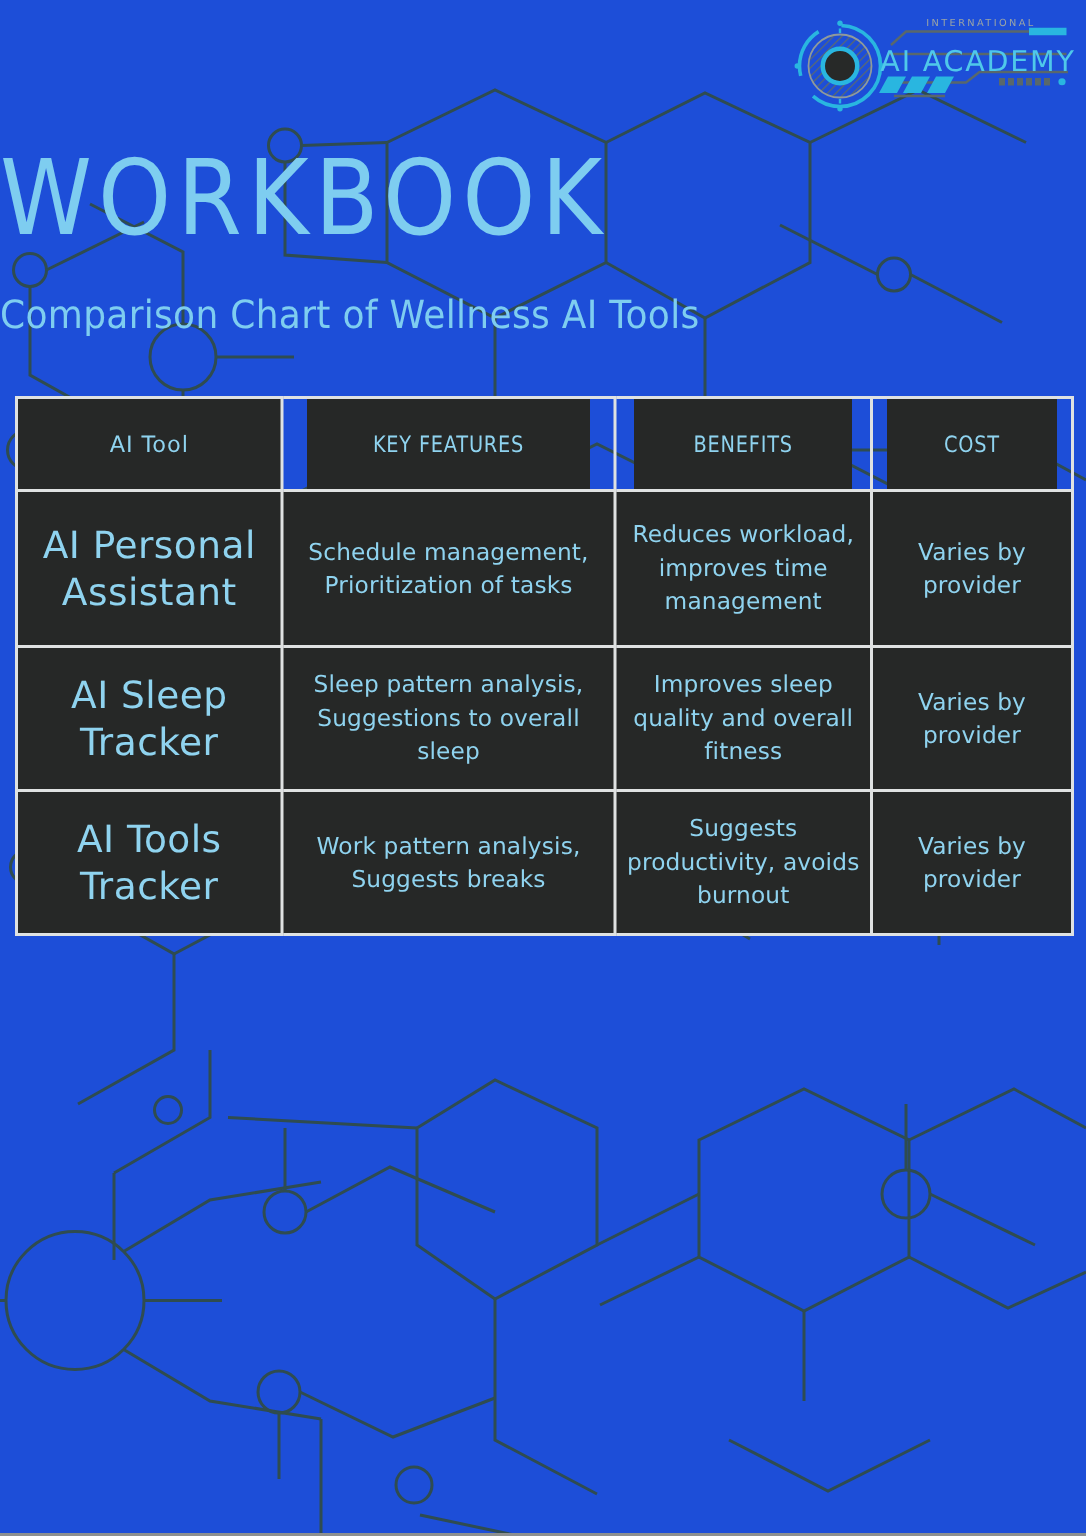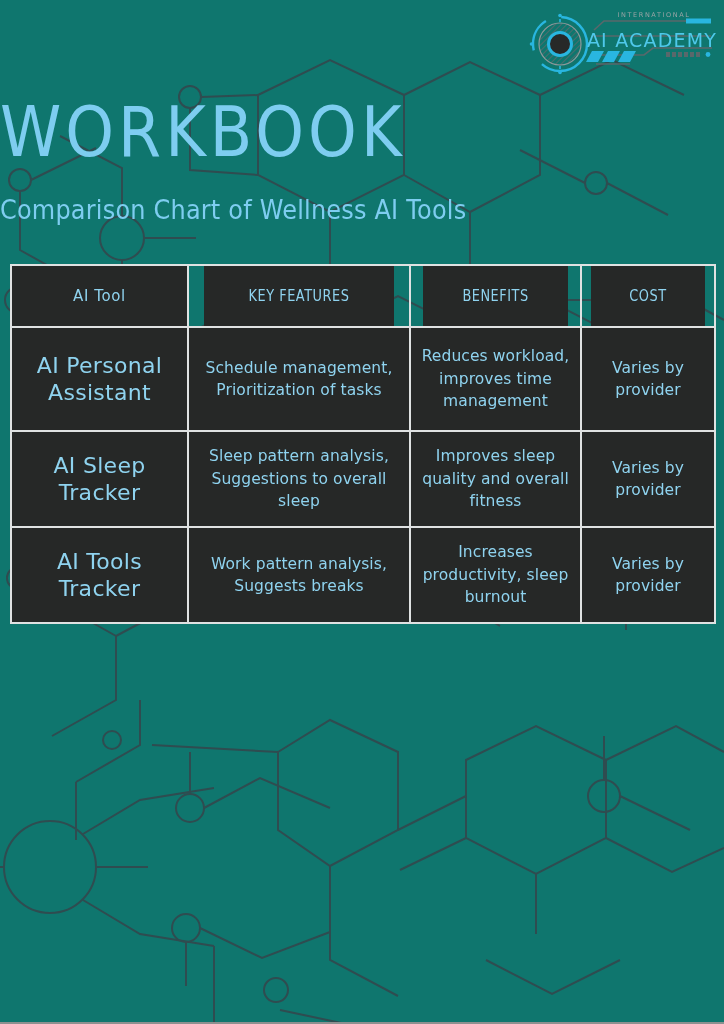--- a/index.html
+++ b/index.html
@@ -4,21 +4,21 @@
 <style>
   html, body {
     margin: 0;
     padding: 0;
     background: #1d1f1f;
   }
   #page {
     position: relative;
     width: 724px;
     height: 1024px;
-    background: #0f766e;
+    background: #1d4ed8;
     overflow: hidden;
     font-family: "Liberation Sans", sans-serif;
     box-sizing: border-box;
     border-bottom: 2px solid #8d9090;
   }
 
   
   #bg-pattern {
     position: absolute;
     left: 0; top: 0;
@@ -95,21 +95,21 @@
     font-size: 15px;
     letter-spacing: 0.6px;
   }
   th.hdr-condensed {
     transform: scaleX(0.86);
     font-weight: 600;
     letter-spacing: 1.2px;
     font-size: 15px;
   }
   .cell-tool {
-    font-size: 22px;
+    font-size: 25px;
     line-height: 1.25;
     letter-spacing: 0.3px;
     margin-left: 40px;
   }
   .cell-body {
     font-size: 15.5px;
     line-height: 1.45;
     letter-spacing: 0.1px;
   }
   .col-tool    { width: 177px; }
@@ -286,19 +286,19 @@
       </tr>
       <tr class="data-row">
         <td class="cell-tool">AI Sleep Tracker</td>
         <td class="cell-body">Sleep pattern analysis, Suggestions to overall sleep</td>
         <td class="cell-body">Improves sleep quality and overall fitness</td>
         <td class="cell-body">Varies by provider</td>
       </tr>
       <tr class="data-row">
         <td class="cell-tool">AI Tools Tracker</td>
         <td class="cell-body">Work pattern analysis, Suggests breaks</td>
-        <td class="cell-body">Increases productivity, sleep burnout</td>
+        <td class="cell-body">Suggests productivity, avoids burnout</td>
         <td class="cell-body">Varies by provider</td>
       </tr>
     </tbody>
   </table>
 
 </div>
 
 </body></html>

